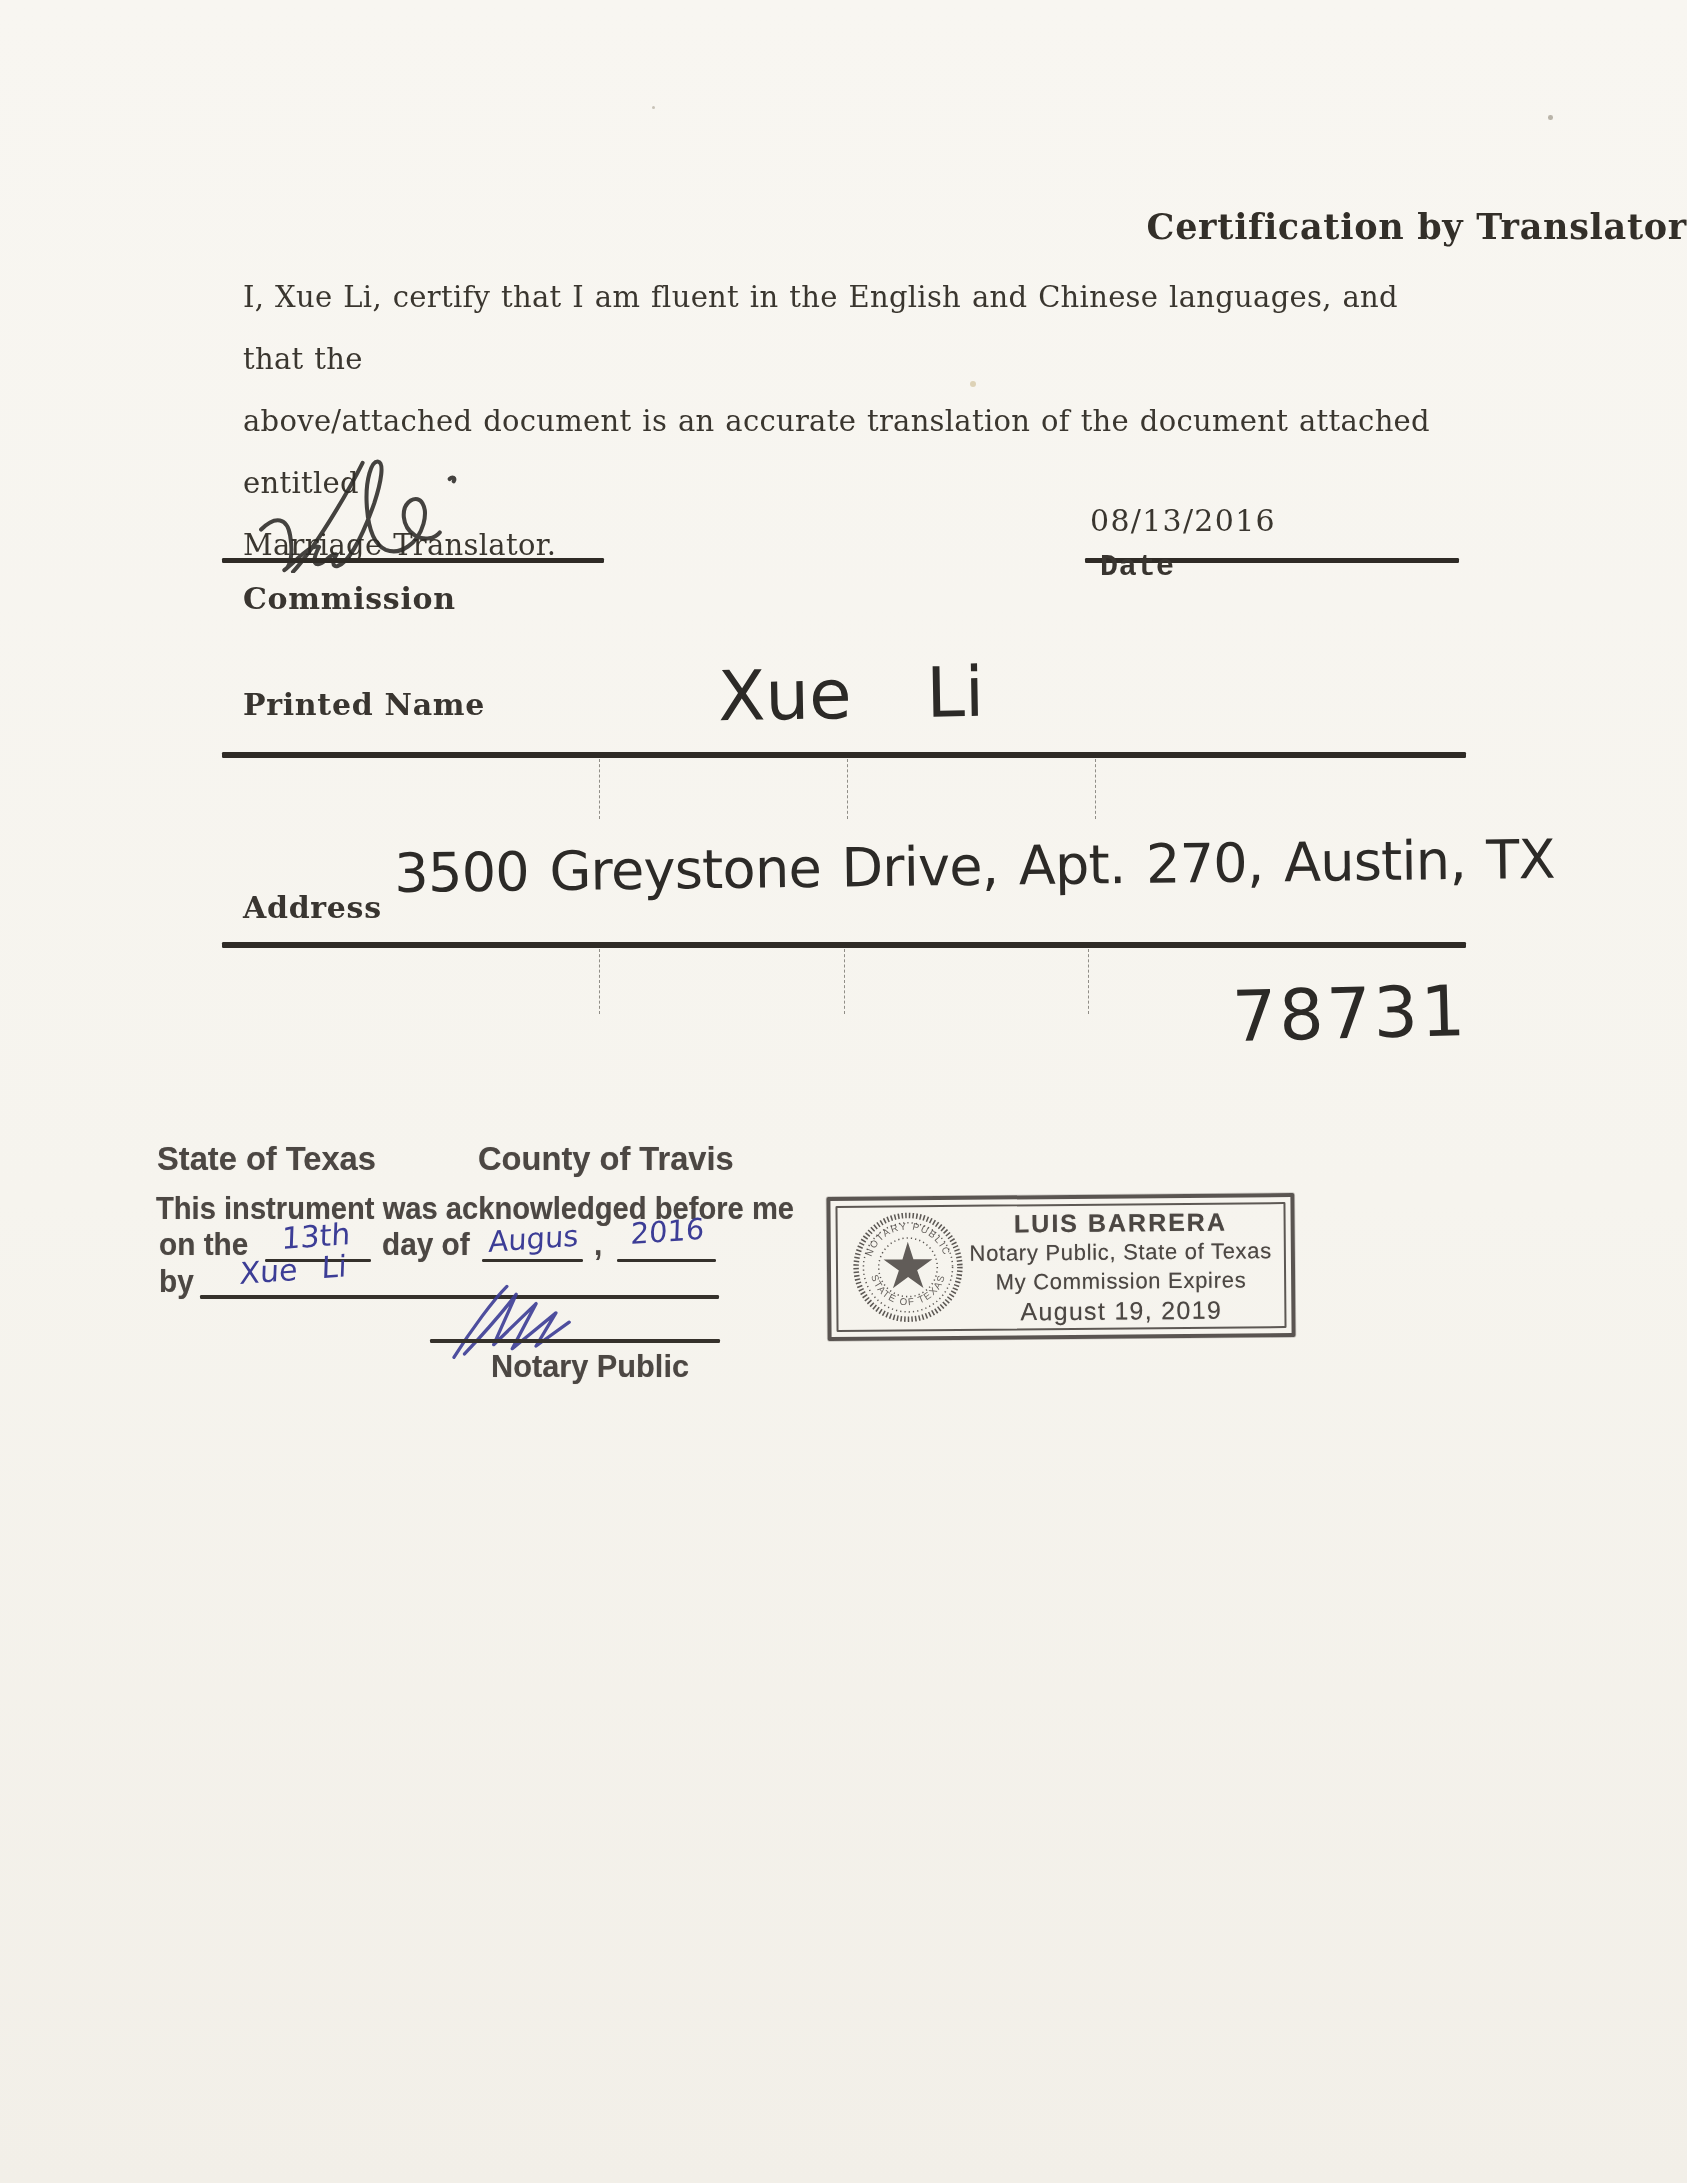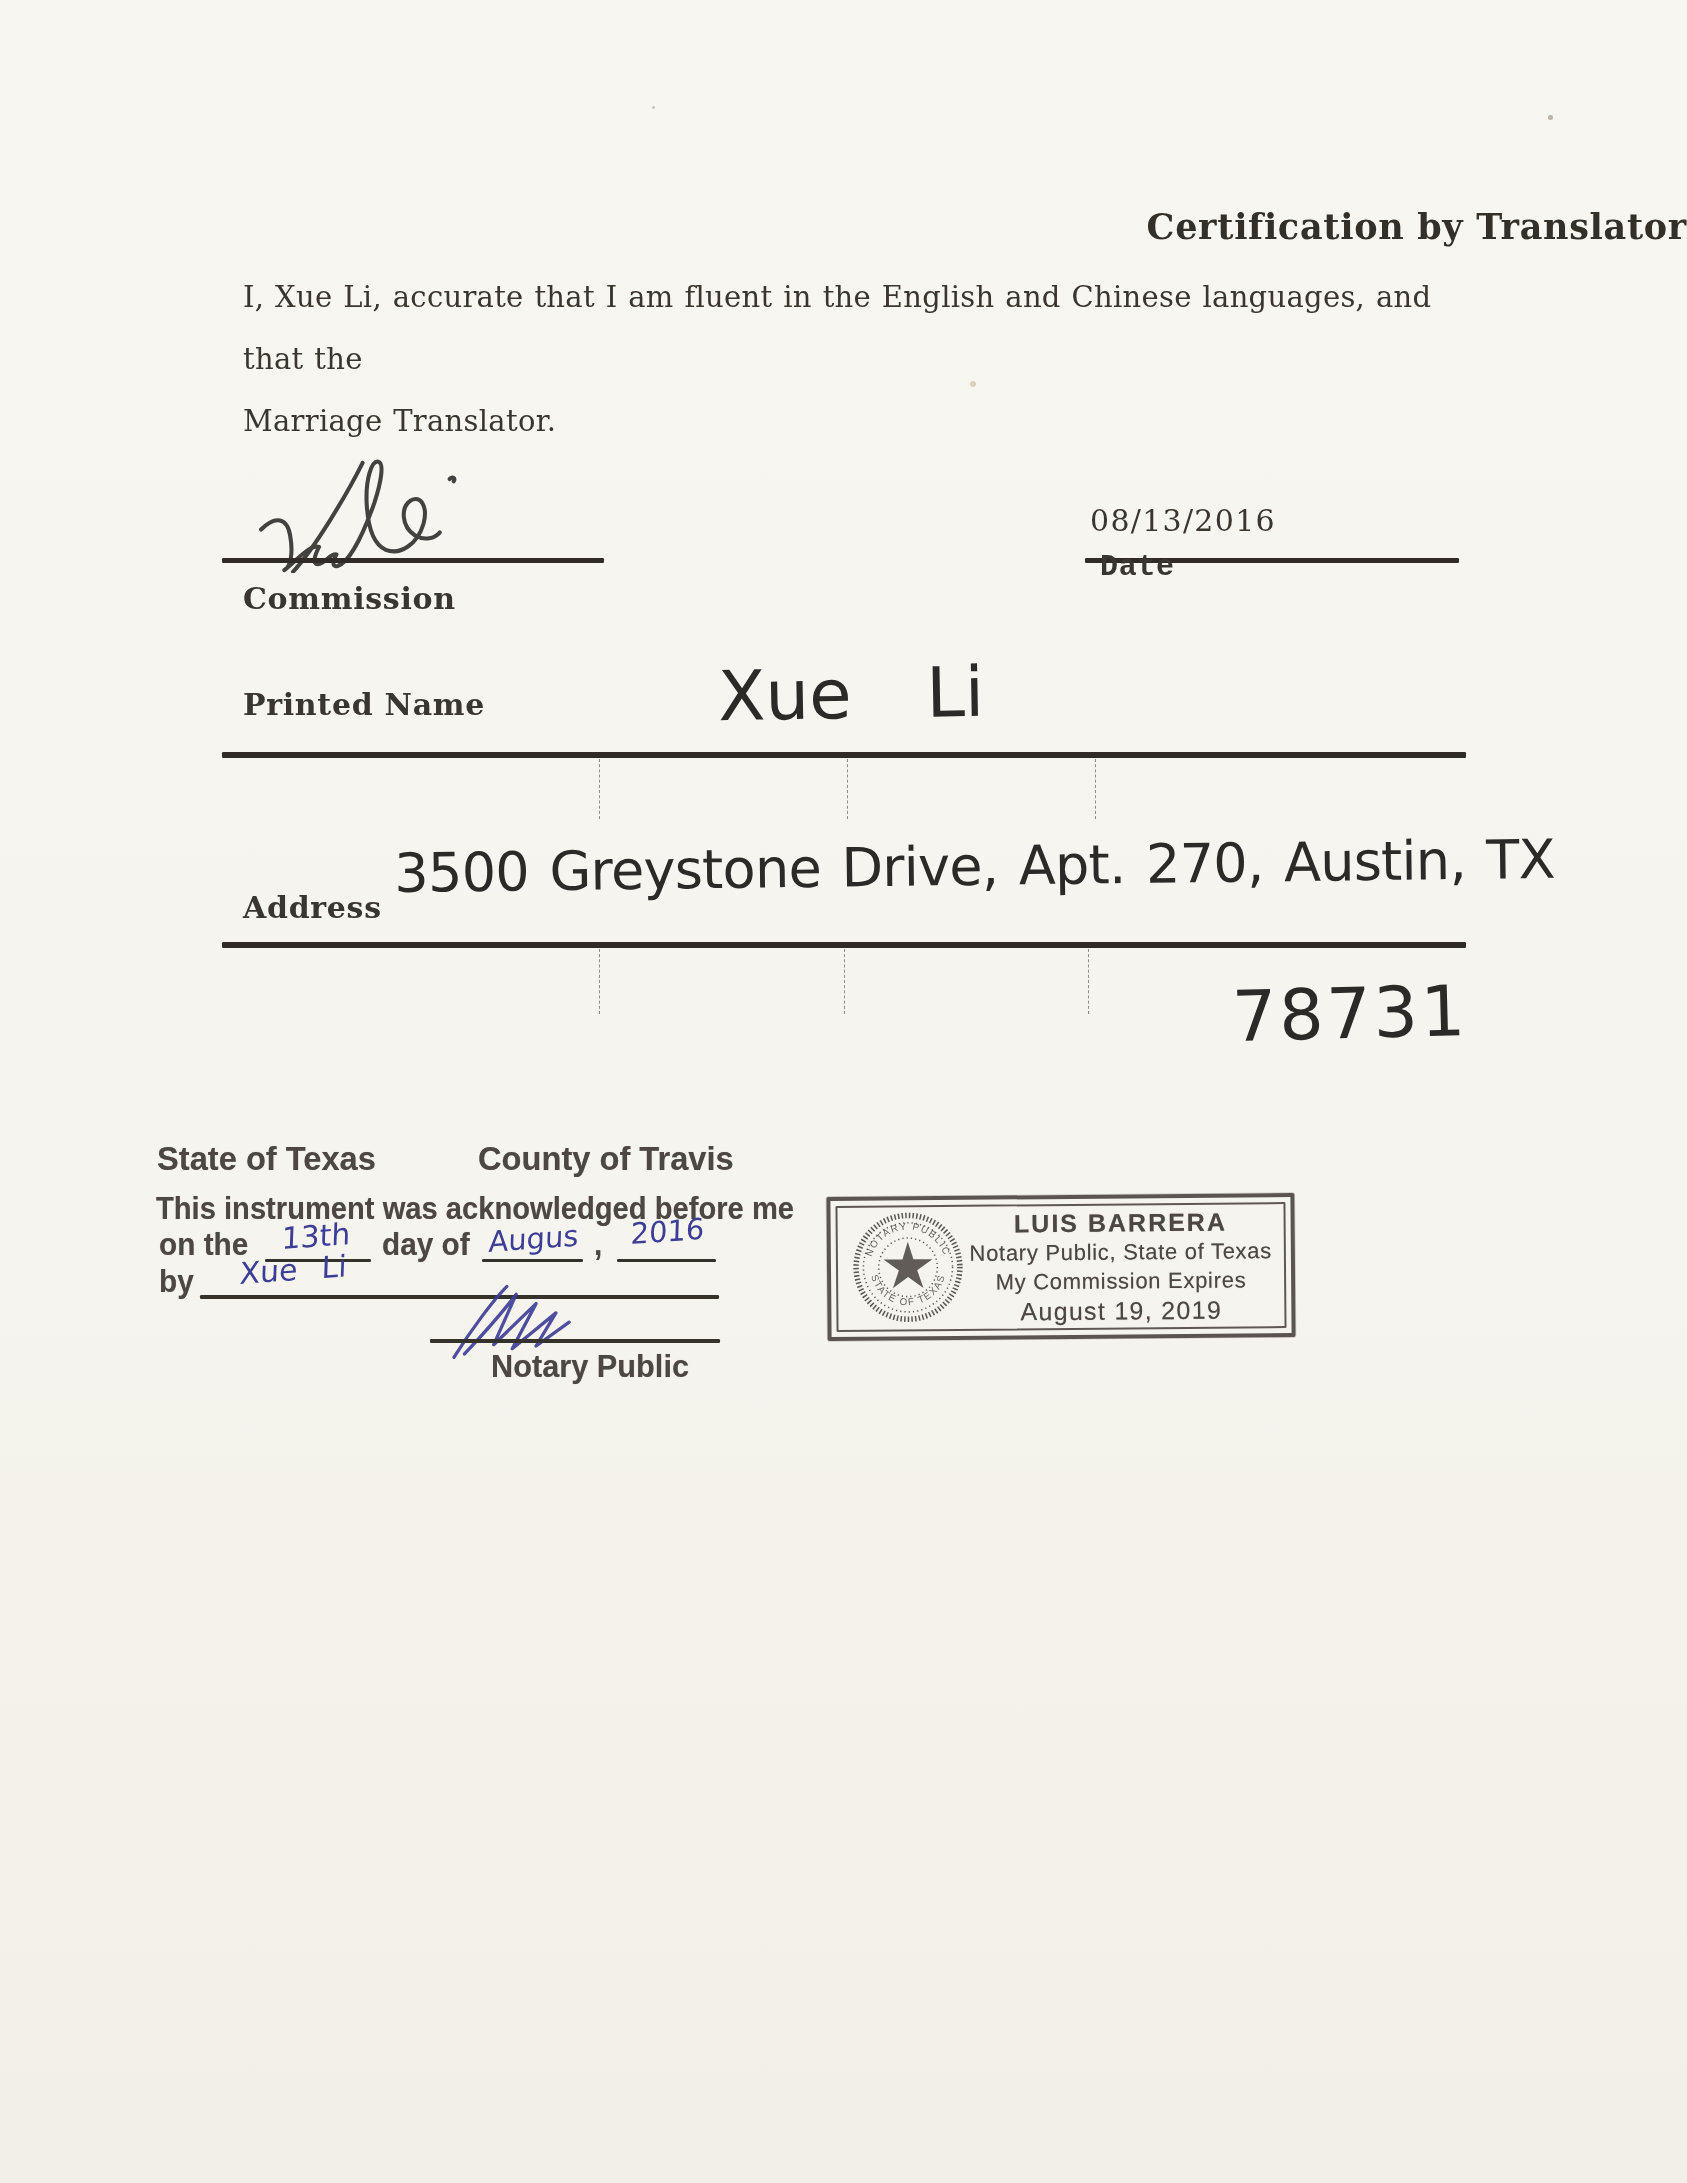--- a/index.html
+++ b/index.html
@@ -91,21 +91,22 @@
   .speck{border-radius:50%;}
 </style>
 </head>
 <body>
 
 <div class="page">
 
   <div class="abs title">Certification by Translator</div>
 
   <div class="abs para">
-    <div>I, Xue Li, accurate that I am fluent in the English and Chinese languages, and that the</div>
+    <div>I, Xue Li, certify that I am fluent in the English and Chinese languages, and that the</div>
+    <div>above/attached document is an accurate translation of the document attached entitled</div>
     <div>Marriage Translator.</div>
   </div>
 
   <svg class="abs" style="left:225px;top:457px;" width="397" height="116" viewBox="0 0 620 200">
     <g fill="none" stroke="#2c2a27" stroke-width="7" stroke-linecap="round" stroke-linejoin="round" opacity=".88">
       <path d="M205,10 C175,70 120,160 85,198"></path>
       <path d="M30,125 C55,100 75,105 80,135 C86,168 80,190 70,195 C95,175 115,150 130,155 C122,170 118,185 128,185 C140,184 150,165 160,168 C153,180 152,190 162,188 C178,183 200,150 225,80 C238,40 242,10 232,8 C220,6 210,40 212,80 C214,120 222,150 245,160 C270,170 300,150 310,115 C318,85 305,65 288,75 C270,87 272,120 295,135 C312,145 330,140 338,130"></path>
       <path d="M355,38 C360,33 366,36 362,42"></path>
     </g>
   </svg>

